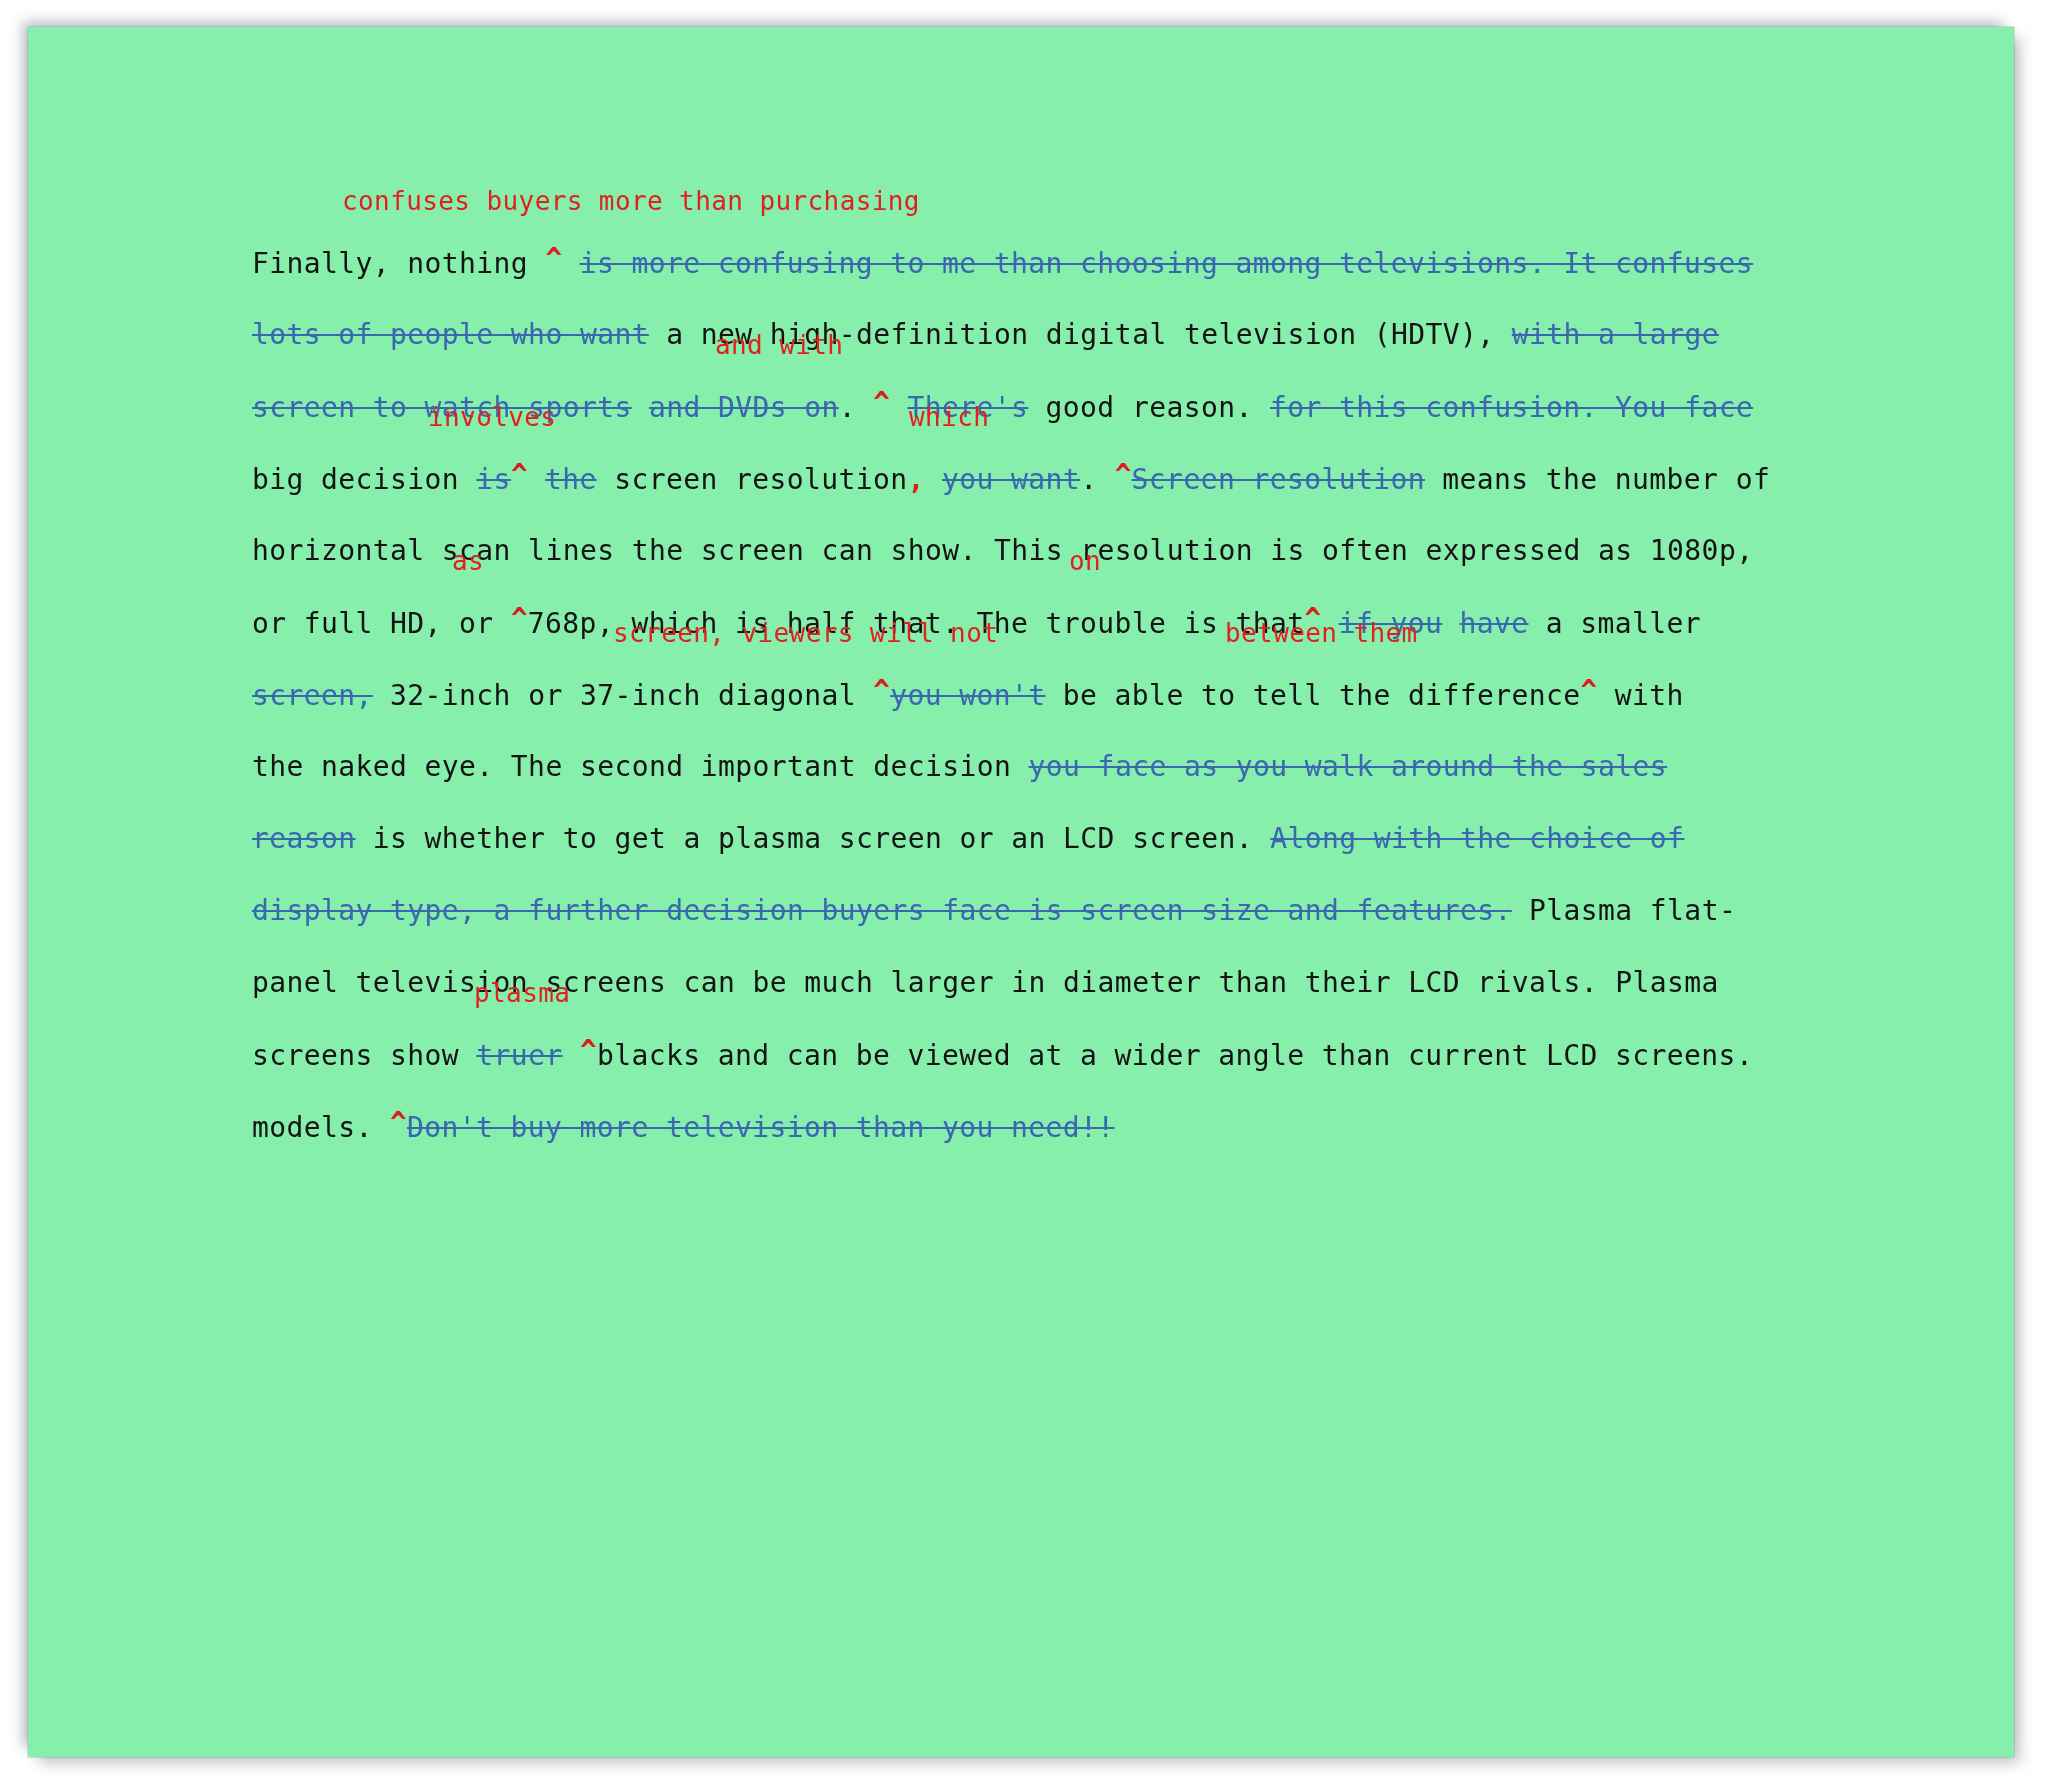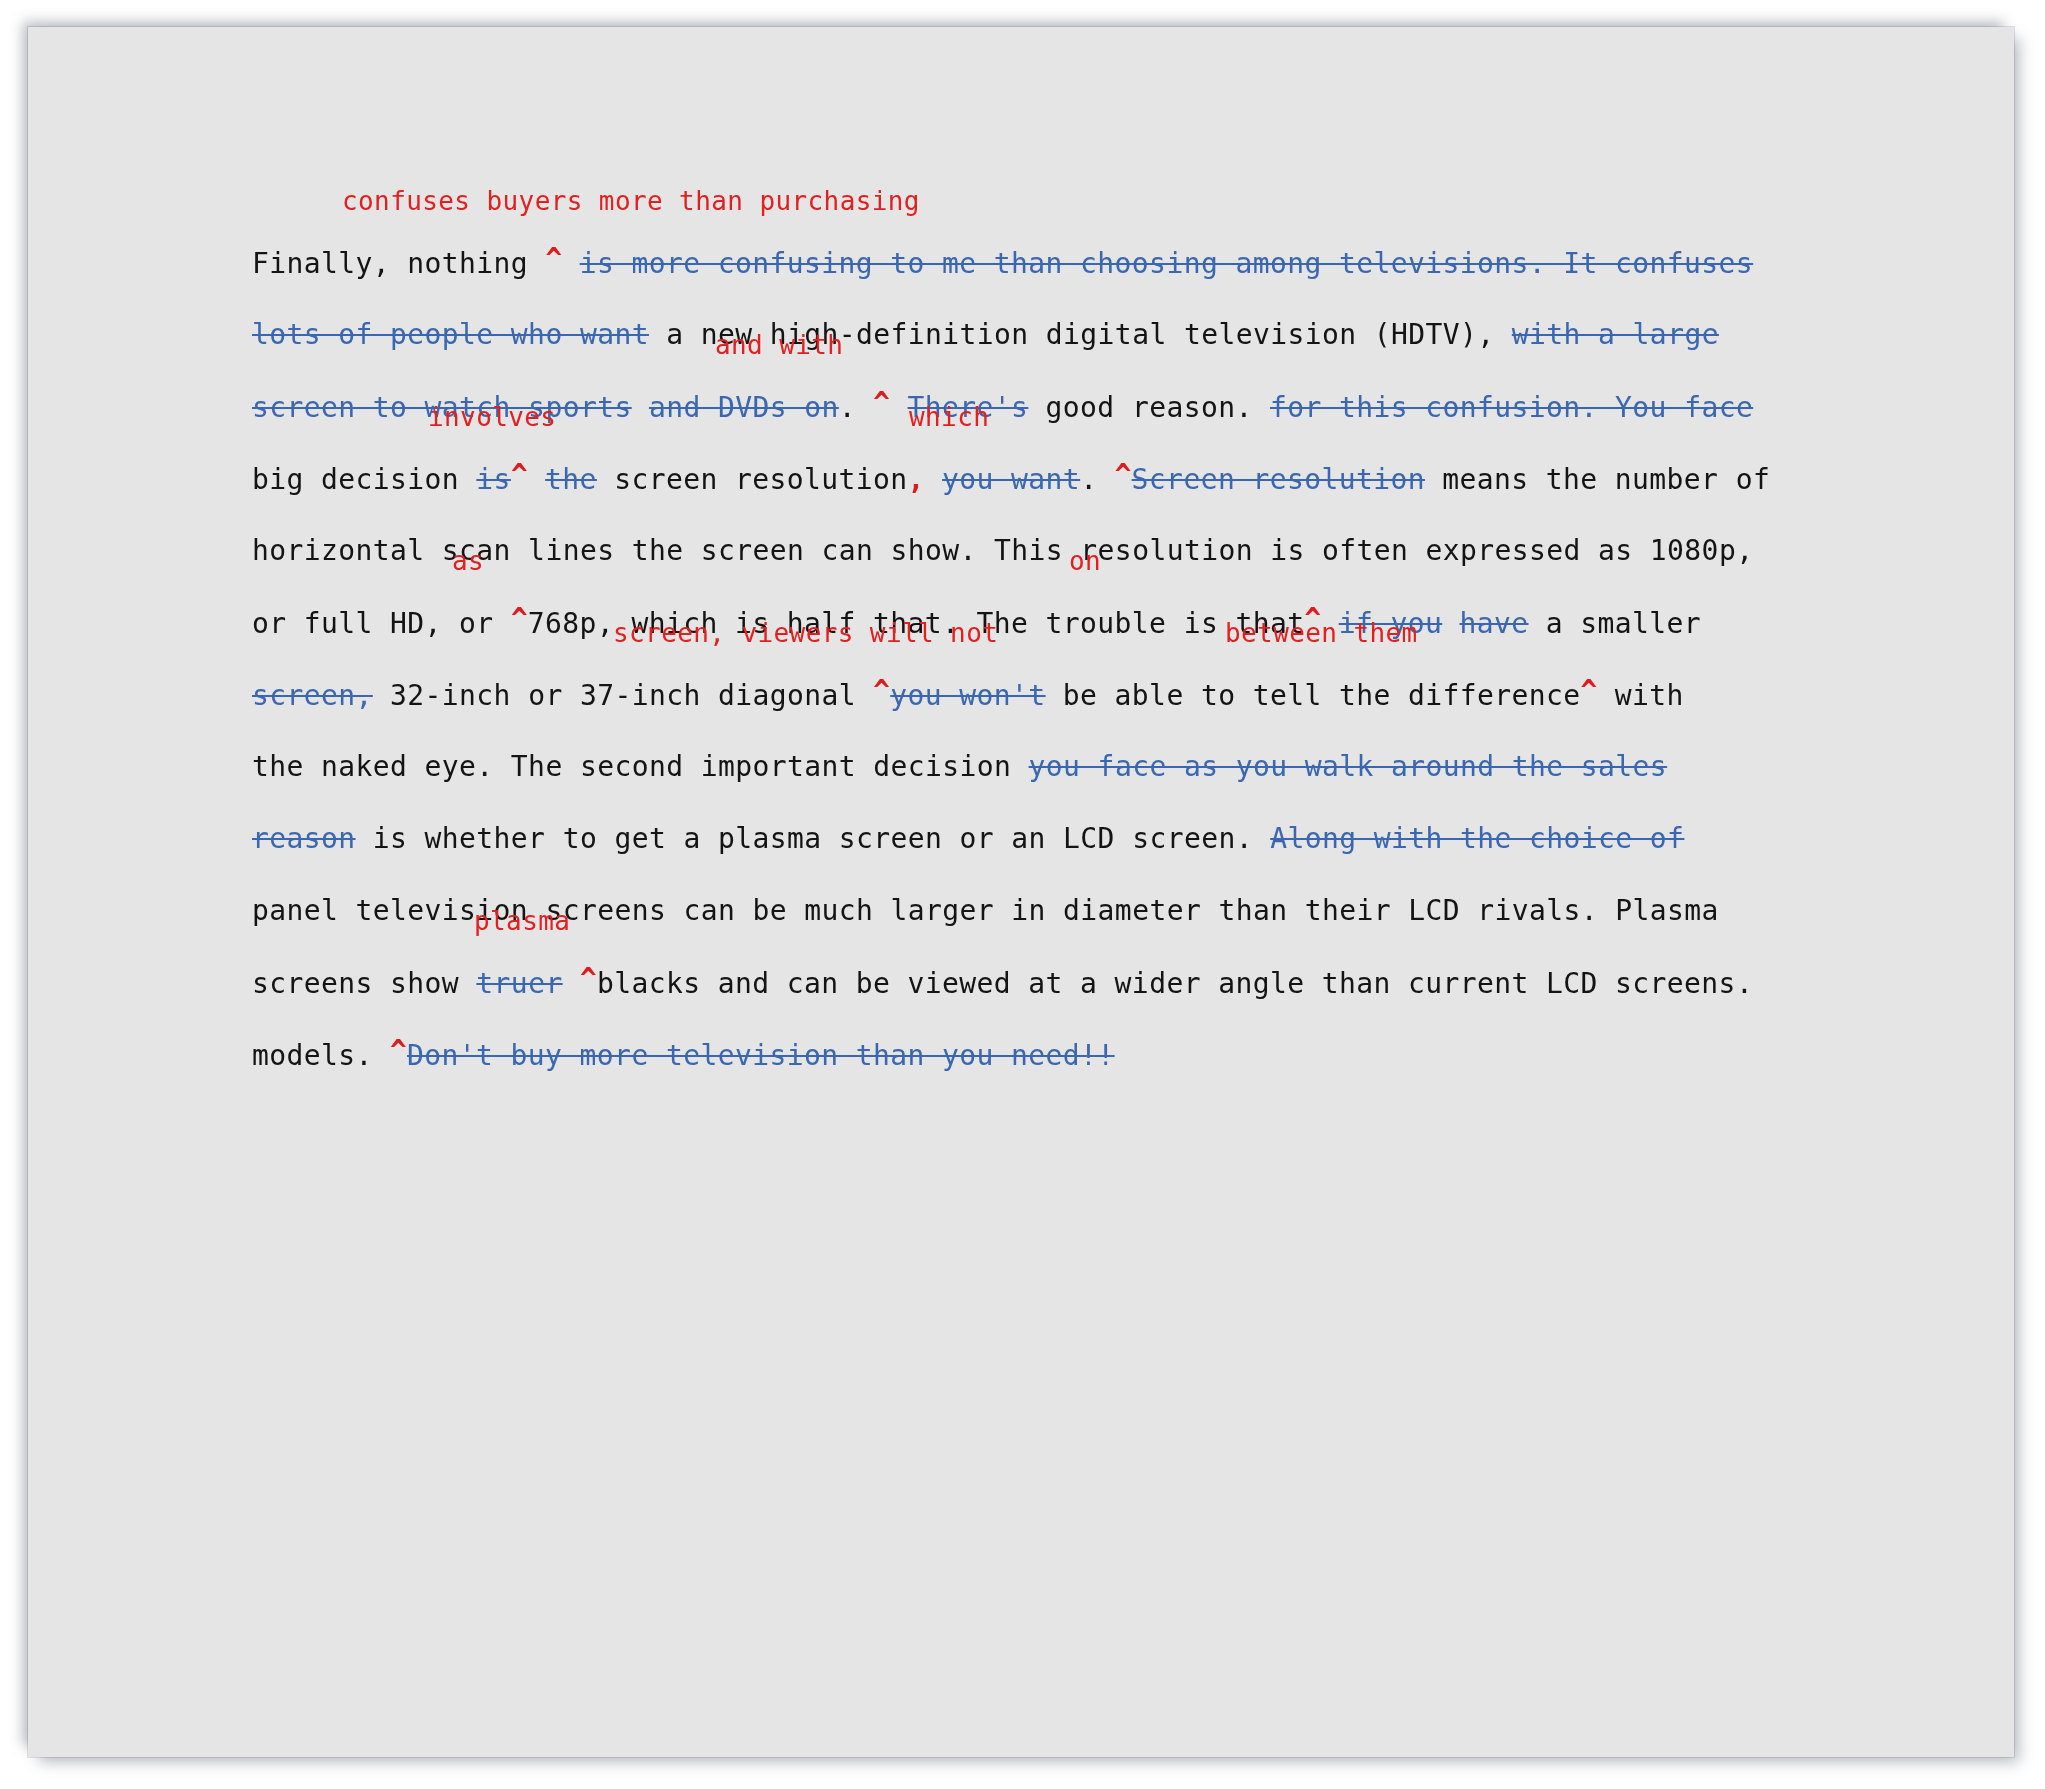--- a/index.html
+++ b/index.html
@@ -14,21 +14,21 @@
     overflow: hidden;
   }
 
   
   #page-sheet {
     position: absolute;
     left: 28px;
     top: 27px;
     width: 1986px;
     height: 1730px;
-    background: #e5e5e5;
+    background: #86efac;
     box-shadow:
       -7.8px -7.8px 12.5px -3.1px rgba(80, 86, 100, 0.40),
       7.8px 7.8px 14px -3.1px rgba(80, 86, 100, 0.40),
       0 0 0 0.8px rgba(150,155,165,0.35);
   }
 
   
   #doc-body {
     position: absolute;
     left: 224px;
@@ -91,18 +91,19 @@
   <div id="doc-body">
       <div class="line" id="line-1"><div class="above" style="left: 90px;">confuses buyers more than purchasing</div><span class="blk">Finally, nothing </span><span class="ins-caret">^</span><span class="blk"> </span><span class="del">is more confusing to me than choosing among televisions. It confuses</span></div>
       <div class="line" id="line-2"><span class="del">lots of people who want</span><span class="blk"> a new high-definition digital television (HDTV),</span><span class="blk"> </span><span class="del">with a large</span></div>
       <div class="line" id="line-3"><div class="above" style="left: 463px;">and with</div><span class="del">screen to watch sports</span><span class="blk"> </span><span class="del">and DVDs on</span><span class="blk">. </span><span class="ins-caret">^</span><span class="blk"> </span><span class="del">There's</span><span class="blk"> good reason. </span><span class="del">for this confusion. You face</span></div>
       <div class="line" id="line-5"><div class="above" style="left: 176px;">involves</div><div class="above" style="left: 657px;">which</div><span class="blk">big decision </span><span class="del">is</span><span class="ins-caret">^</span><span class="blk"> </span><span class="del">the</span><span class="blk"> screen resolution</span><span class="red-comma">,</span><span class="blk"> </span><span class="del">you want</span><span class="blk">. </span><span class="ins-caret">^</span><span class="del">Screen resolution</span><span class="blk"> means the number of</span></div>
       <div class="line" id="line-6"><span class="blk">horizontal scan lines the screen can show. This resolution is often expressed as 1080p,</span></div>
       <div class="line" id="line-7"><div class="above" style="left: 200px;">as</div><div class="above" style="left: 817px;">on</div><span class="blk">or full HD, or </span><span class="ins-caret">^</span><span class="blk">768p, which is half that. The trouble is that</span><span class="ins-caret">^</span><span class="blk"> </span><span class="del">if you</span><span class="blk"> </span><span class="del">have</span><span class="blk"> a smaller</span></div>
       <div class="line" id="line-8"><div class="above" style="left: 361px;">screen, viewers will not</div><div class="above" style="left: 973px;">between them</div><span class="del">screen,</span><span class="blk"> 32-inch or 37-inch diagonal </span><span class="ins-caret">^</span><span class="del">you won't</span><span class="blk"> be able to tell the difference</span><span class="ins-caret">^</span><span class="blk"> with</span></div>
       <div class="line" id="line-9"><span class="blk">the naked eye. The second important decision </span><span class="del">you face as you walk around the sales</span></div>
       <div class="line" id="line-10"><span class="del">reason</span><span class="blk"> is whether to get a plasma screen or an LCD screen. </span><span class="del">Along with the choice of</span></div>
+      <div class="line" id="line-11"><span class="del">display type, a further decision buyers face is screen size and features.</span><span class="blk"> Plasma flat-</span></div>
       <div class="line" id="line-12"><span class="blk">panel television screens can be much larger in diameter than their LCD rivals. Plasma</span></div>
       <div class="line" id="line-13"><div class="above" style="left: 222px;">plasma</div><span class="blk">screens show </span><span class="del">truer</span><span class="blk"> </span><span class="ins-caret">^</span><span class="blk">blacks and can be viewed at a wider angle than current LCD screens.</span></div>
       <div class="line" id="line-16"><span class="blk">models. </span><span class="ins-caret">^</span><span class="del">Don't buy more television than you need!!</span></div>
     </div>
 </div>
 
 
 </body></html>

